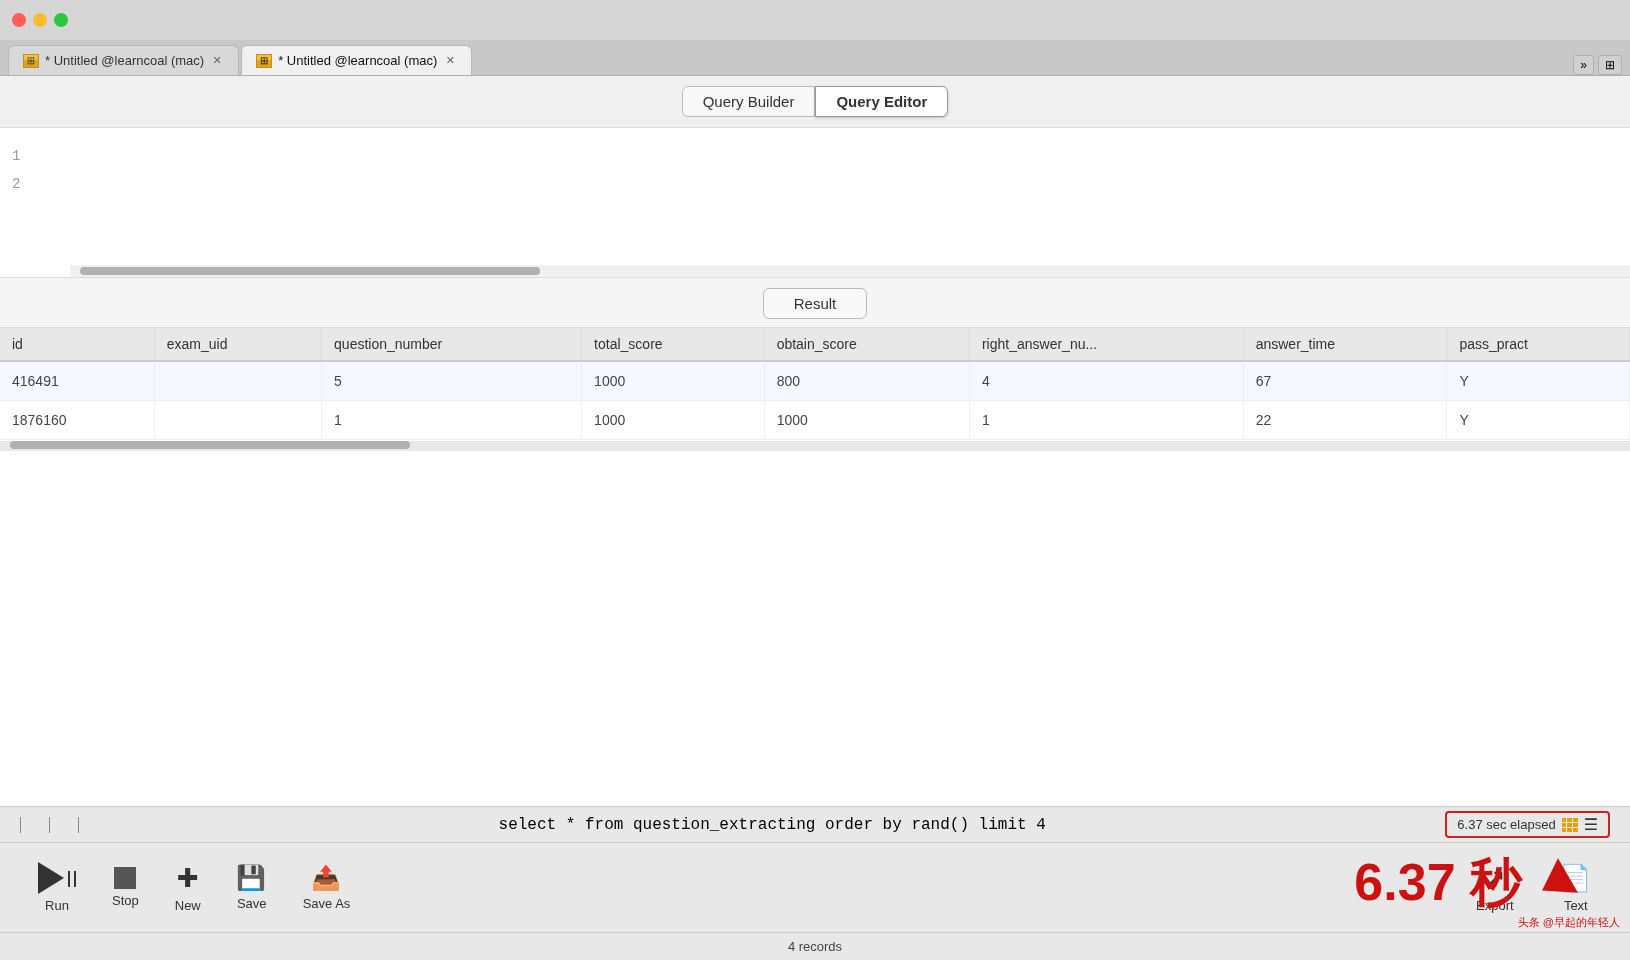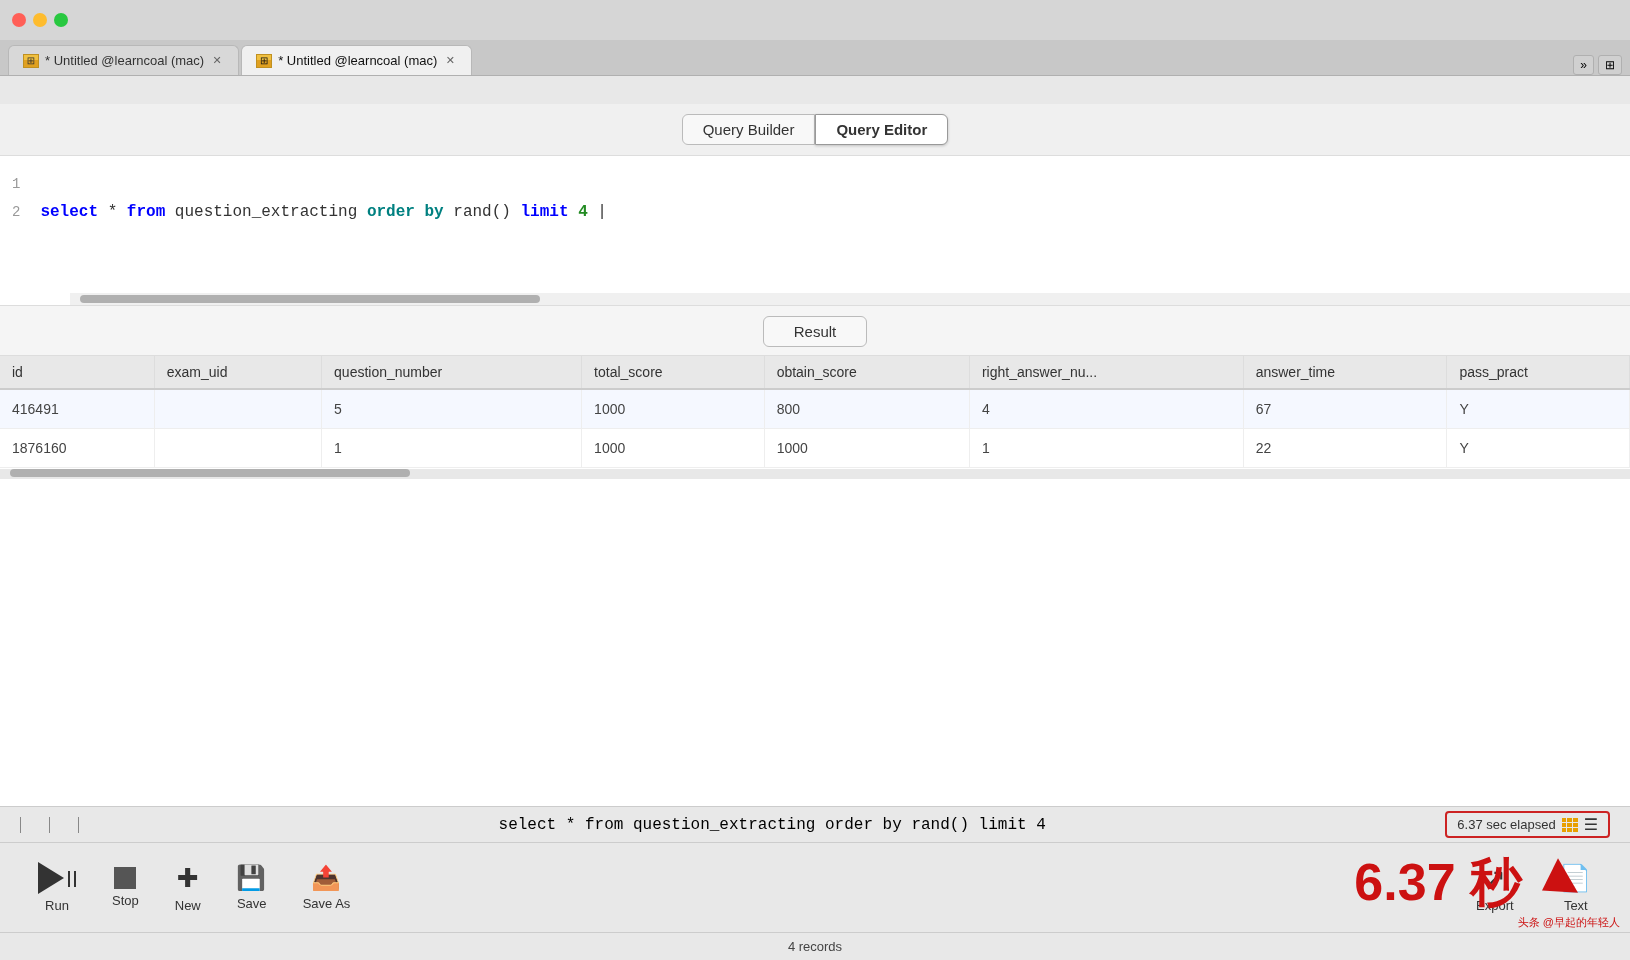--- a/index.html
+++ b/index.html
@@ -99,21 +99,20 @@
 
     
     .toolbar-row {
       background: #f0f0f0;
       display: flex;
       align-items: center;
       justify-content: center;
       padding: 10px 0;
       gap: 0;
       border-bottom: 1px solid #ddd;
-      margin-top: 28px;
     }
     .toolbar-btn {
       padding: 6px 20px;
       font-size: 15px;
       border: 1px solid #bbb;
       background: #f8f8f8;
       cursor: pointer;
       color: #333;
     }
     .toolbar-btn.active {
@@ -436,34 +435,20 @@
 
 <div class="toolbar-row">
   <button class="toolbar-btn">Query Builder</button>
   <button class="toolbar-btn active">Query Editor</button>
 </div>
 
 <div class="editor-area">
   <div class="line-numbers">
     <div>1</div>
     <div>2</div>
-  </div>
-  <div class="code-editor">
-    <div class="code-line">&nbsp;</div>
-    <div class="code-line">
-      <span class="kw-blue">select</span>
-      <span class="code-plain"> * </span>
-      <span class="kw-blue">from</span>
-      <span class="code-plain"> question_extracting </span>
-      <span class="kw-teal">order by</span>
-      <span class="code-plain"> rand() </span>
-      <span class="kw-blue">limit</span>
-      <span class="kw-num"> 4</span>
-      <span class="code-plain">|</span>
-    </div>
   </div>
   <div class="editor-scrollbar-h">
     <div class="scrollbar-thumb-h"></div>
   </div>
 </div>
 
 <div class="result-section">
   <div class="result-header">
     <button class="result-btn">Result</button>
   </div>

